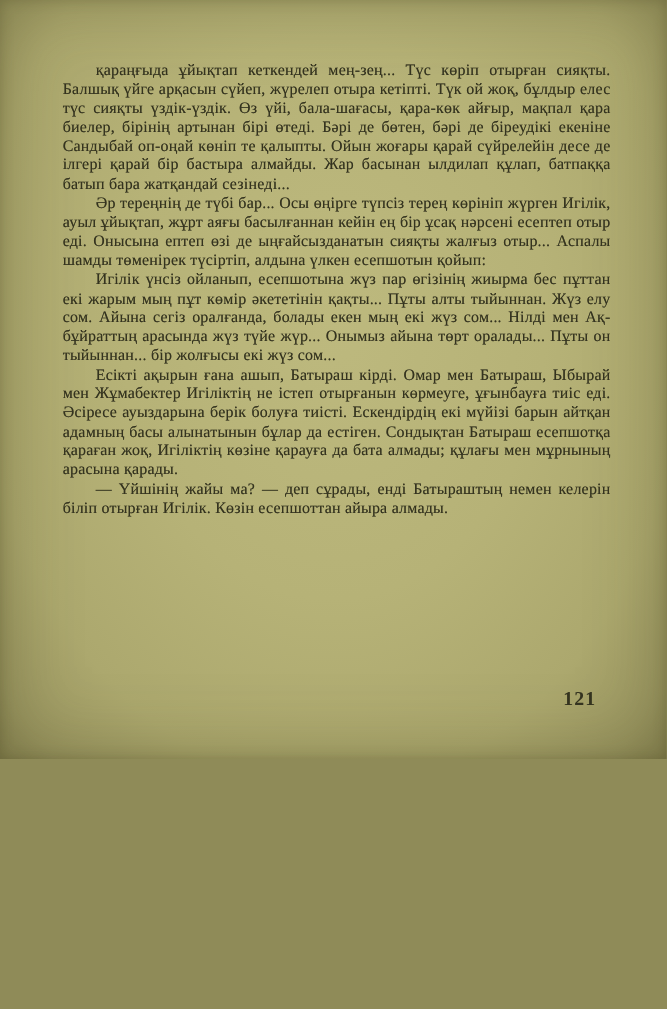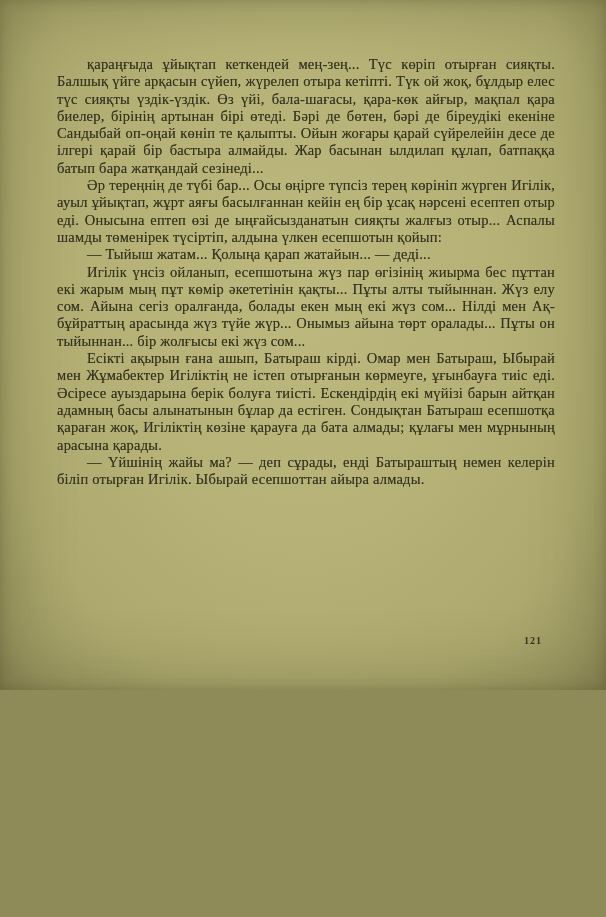--- a/index.html
+++ b/index.html
@@ -36,31 +36,30 @@
   }
   .text-block p {
     margin: 0;
     text-indent: 30px;
   }
   .page-number {
     position: absolute;
     right: 64px;
     bottom: 44px;
     color: #34331f;
-    font-size: 10px;
+    font-size: 18px;
     font-weight: bold;
     letter-spacing: 1px;
   }
 </style>
 </head>
 <body>
 
 <div class="scan-page">
   <div class="text-block">
       <p>қараңғыда ұйықтап кеткендей мең-зең... Түс көріп отырған сияқты. Балшық үйге арқасын сүйеп, жүрелеп отыра кетіпті. Түк ой жоқ, бұлдыр елес түс сияқты үздік-үздік. Өз үйі, бала-шағасы, қара-көк айғыр, мақпал қара биелер, бірінің артынан бірі өтеді. Бәрі де бөтен, бәрі де біреудікі екеніне Сандыбай оп-оңай көніп те қалыпты. Ойын жоғары қарай сүйрелейін десе де ілгері қарай бір бастыра алмайды. Жар басынан ылдилап құлап, батпаққа батып бара жатқандай сезінеді...</p>
       <p>Әр тереңнің де түбі бар... Осы өңірге түпсіз терең көрініп жүрген Игілік, ауыл ұйықтап, жұрт аяғы басылғаннан кейін ең бір ұсақ нәрсені есептеп отыр еді. Онысына ептеп өзі де ыңғайсызданатын сияқты жалғыз отыр... Аспалы шамды төменірек түсіртіп, алдына үлкен есепшотын қойып:</p>
-      <p>— Тыйыш жатам... Қолыңа қарап жатайын... — деді...</p>
       <p>Игілік үнсіз ойланып, есепшотына жүз пар өгізінің жиырма бес пұттан екі жарым мың пұт көмір әкететінін қақты... Пұты алты тыйыннан. Жүз елу сом. Айына сегіз оралғанда, болады екен мың екі жүз сом... Нілді мен Ақ-бұйраттың арасында жүз түйе жүр... Онымыз айына төрт оралады... Пұты он тыйыннан... бір жолғысы екі жүз сом...</p>
       <p>Есікті ақырын ғана ашып, Батыраш кірді. Омар мен Батыраш, Ыбырай мен Жұмабектер Игіліктің не істеп отырғанын көрмеуге, ұғынбауға тиіс еді. Әсіресе ауыздарына берік болуға тиісті. Ескендірдің екі мүйізі барын айтқан адамның басы алынатынын бұлар да естіген. Сондықтан Батыраш есепшотқа қараған жоқ, Игіліктің көзіне қарауға да бата алмады; құлағы мен мұрнының арасына қарады.</p>
-      <p>— Үйшінің жайы ма? — деп сұрады, енді Батыраштың немен келерін біліп отырған Игілік. Ыбырай есепшоттан айыра алмады.</p>
+      <p>— Үйшінің жайы ма? — деп сұрады, енді Батыраштың немен келерін біліп отырған Игілік. Көзін есепшоттан айыра алмады.</p>
     </div>
   <div class="page-number">121</div>
 </div>
 
 </body></html>

